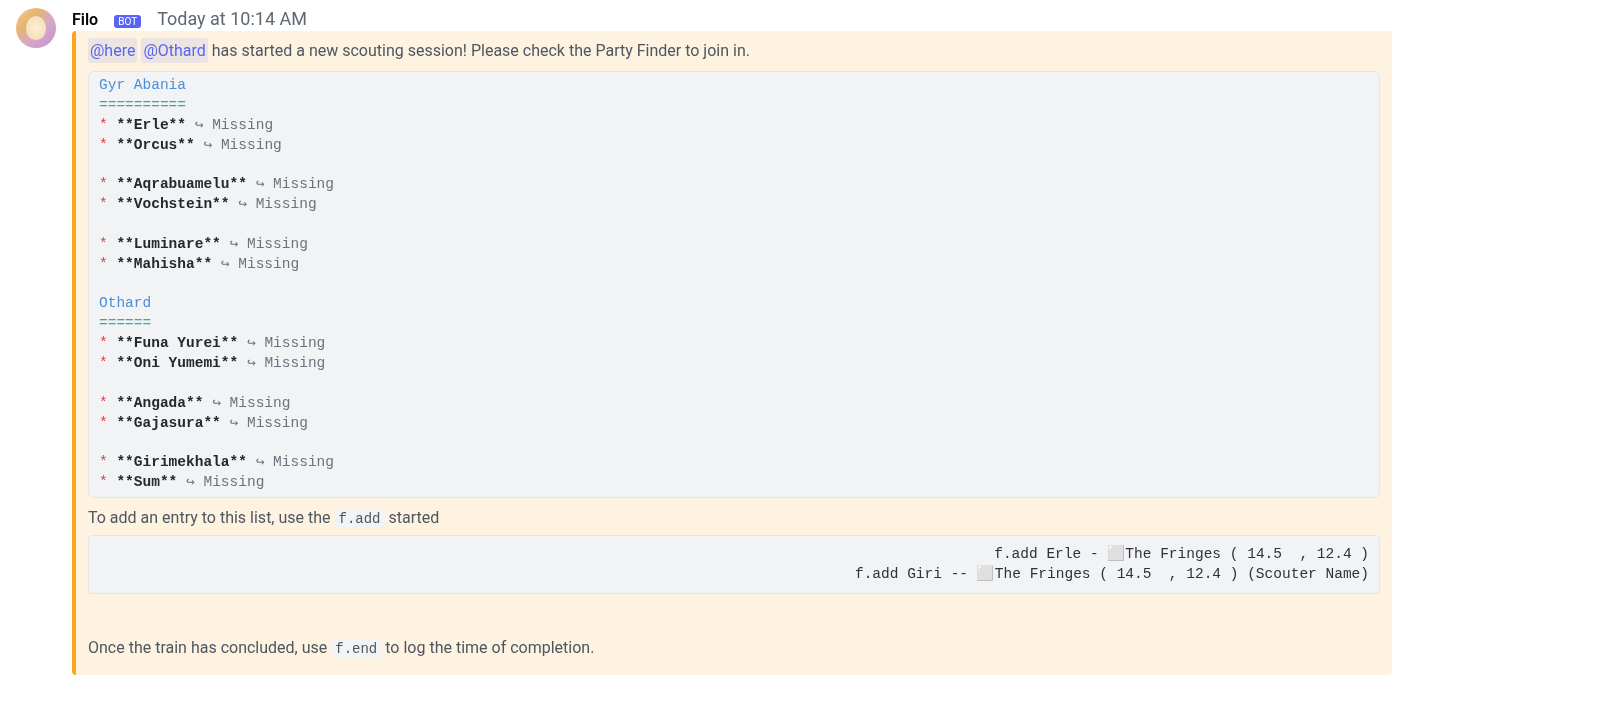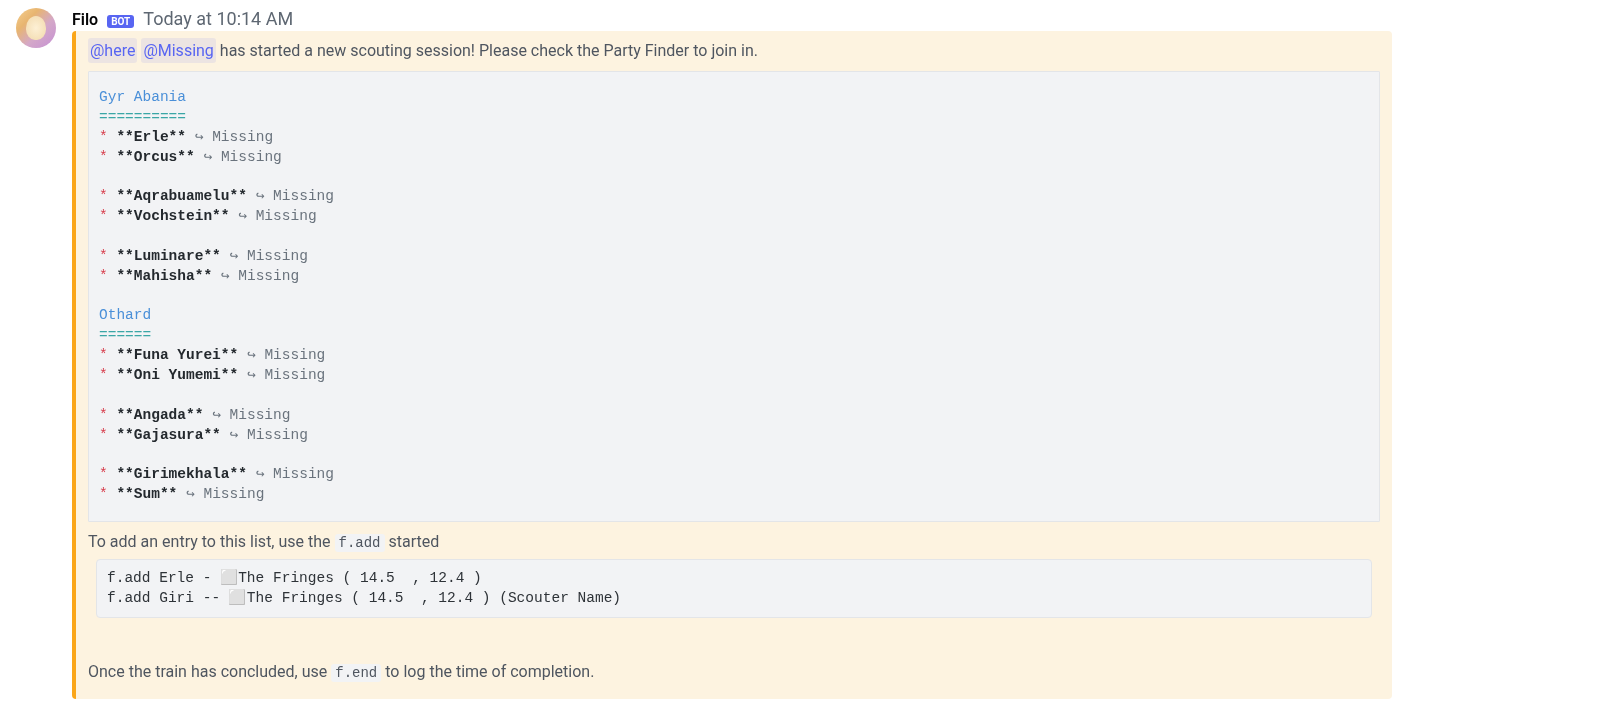--- a/index.html
+++ b/index.html
@@ -37,33 +37,33 @@
       background: radial-gradient(ellipse at center, #fdf0d5 0%, #f5e0b8 70%);
       border-radius: 50% 50% 45% 45%;
     }
     .content {
       flex: 1;
       min-width: 0;
     }
     .header {
       display: flex;
       align-items: baseline;
-      gap: 9px;
+      gap: 16px;
       margin-bottom: 2px;
     }
     .username {
       font-weight: 600;
       color: #060607;
       font-size: 16px;
     }
     .bot-tag {
       background: #5865f2;
       color: #fff;
       font-size: 10px;
-      font-weight: 700;
+      font-weight: 400;
       padding: 1px 4px;
       border-radius: 3px;
       text-transform: uppercase;
       vertical-align: middle;
     }
     .timestamp {
       color: #5e6772;
       font-size: 18px;
       font-weight: 400;
     }
@@ -81,47 +81,48 @@
     }
     .mention {
       color: #5865f2;
       background: rgba(88,101,242,0.1);
       border-radius: 3px;
       padding: 3px 2px;
     }
     .code-block {
       background: #f2f3f5;
       border: 1px solid #e3e5e8;
-      border-radius: 1px;
-      padding: 16px 10px;
+      border-radius: 6px;
+      padding: 4px 10px;
       margin: 8px 0;
       font-family: Consolas, "Courier New", monospace;
       font-size: 14.5px;
       line-height: 1.37;
       white-space: pre;
       overflow-x: auto;
       color: #2e3338;
     }
     .cb-star { color: #d73a49; }
     .cb-strong { color: #24292e; font-weight: 700; }
     .cb-arrow { color: #6a737d; }
     .cb-miss { color: #6a737d; }
     .cb-header { color: #4a8fd8; }
     .cb-headerline { color: #3aa6a6; }
     .plain-code {
       background: #f2f3f5;
       border: 1px solid #e3e5e8;
       border-radius: 4px;
       padding: 8px 10px;
-      margin: 8px 8px;
+      margin: 8px 0;
       font-family: Consolas, "Courier New", monospace;
       font-size: 14.5px;
       line-height: 1.4;
       white-space: pre;
       color: #2e3338;
+      text-align: right;
     }
     .inline-code {
       background: #f2f3f5;
       border-radius: 3px;
       padding: 1px 4px;
       font-family: Consolas, "Courier New", monospace;
       font-size: 14px;
     }
     .desc {
       color: #4f5660;
@@ -137,21 +138,21 @@
     <div class="header">
       <span class="username">Filo</span>
       <span class="bot-tag">BOT</span>
       <span class="timestamp">Today at 10:14 AM</span>
     </div>
 
     <div class="embed">
       <div class="embed-line">
         <span class="mention">@here</span>
         <span> </span>
-        <span class="mention">@Missing</span><span> has started a new scouting session! Please check the Party Finder to join in.</span>
+        <span class="mention">@Othard</span><span> has started a new scouting session! Please check the Party Finder to join in.</span>
       </div>
 
       <div class="code-block" id="scout-block"><span class="cb-header">Gyr Abania</span>
 <span class="cb-headerline">==========</span>
 <span class="cb-star">*</span> <span class="cb-strong">**Erle**</span> <span class="cb-arrow">↪</span> <span class="cb-miss">Missing</span>
 <span class="cb-star">*</span> <span class="cb-strong">**Orcus**</span> <span class="cb-arrow">↪</span> <span class="cb-miss">Missing</span>
 
 <span class="cb-star">*</span> <span class="cb-strong">**Aqrabuamelu**</span> <span class="cb-arrow">↪</span> <span class="cb-miss">Missing</span>
 <span class="cb-star">*</span> <span class="cb-strong">**Vochstein**</span> <span class="cb-arrow">↪</span> <span class="cb-miss">Missing</span>
 

